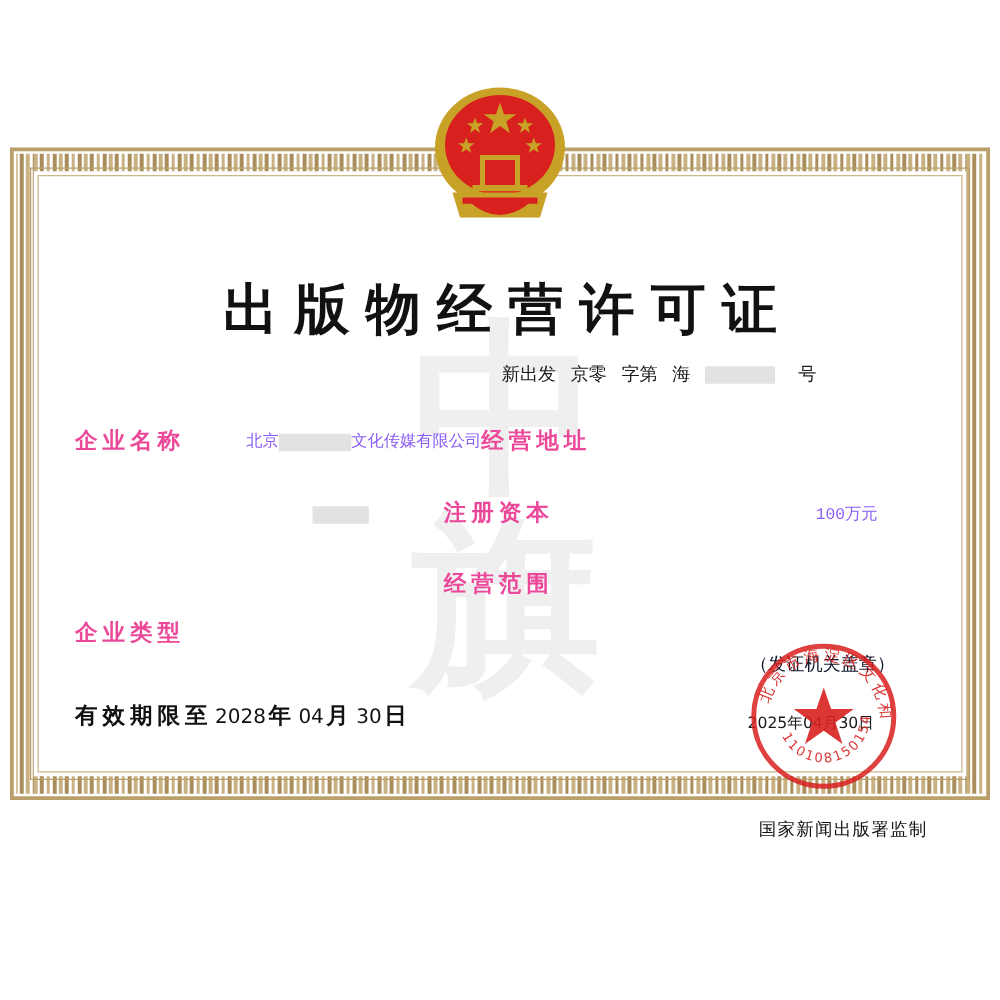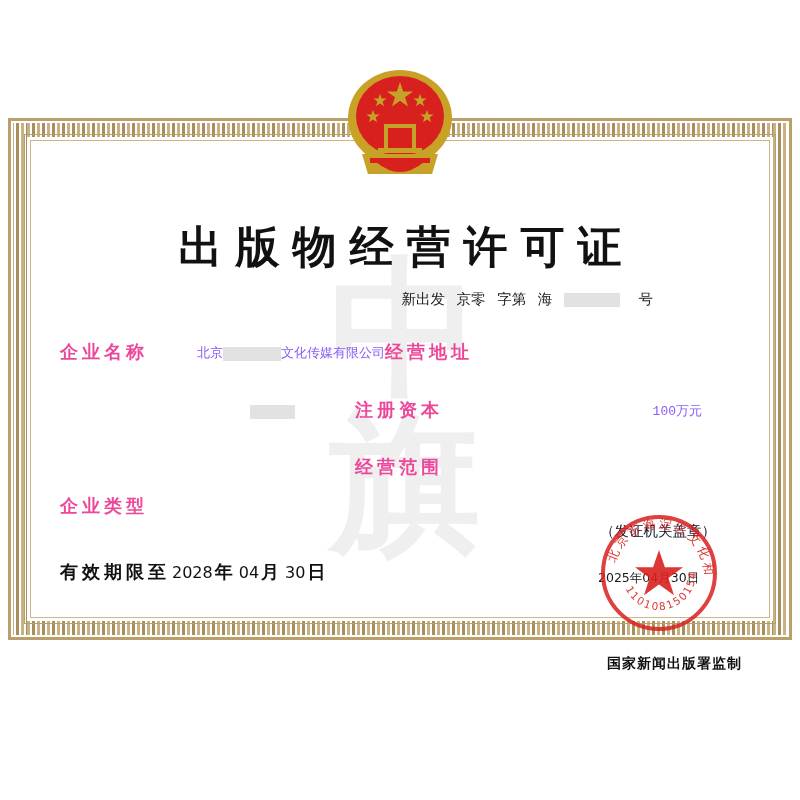--- a/index.html
+++ b/index.html
@@ -233,21 +233,20 @@
 
   .footer-org {
     position: absolute;
     right: 58px;
     top: 655px;
     font-family: "DejaVu Serif", serif;
     font-size: 14px;
     color: #111111;
     letter-spacing: 1px;
     white-space: nowrap;
-    font-weight: bold;
   }
 </style>
 </head>
 <body>
 
 <div class="certificate">
 
   <div class="border-outer"></div>
   <div class="border-pattern"></div>
   <div class="border-pattern-inner"></div>

